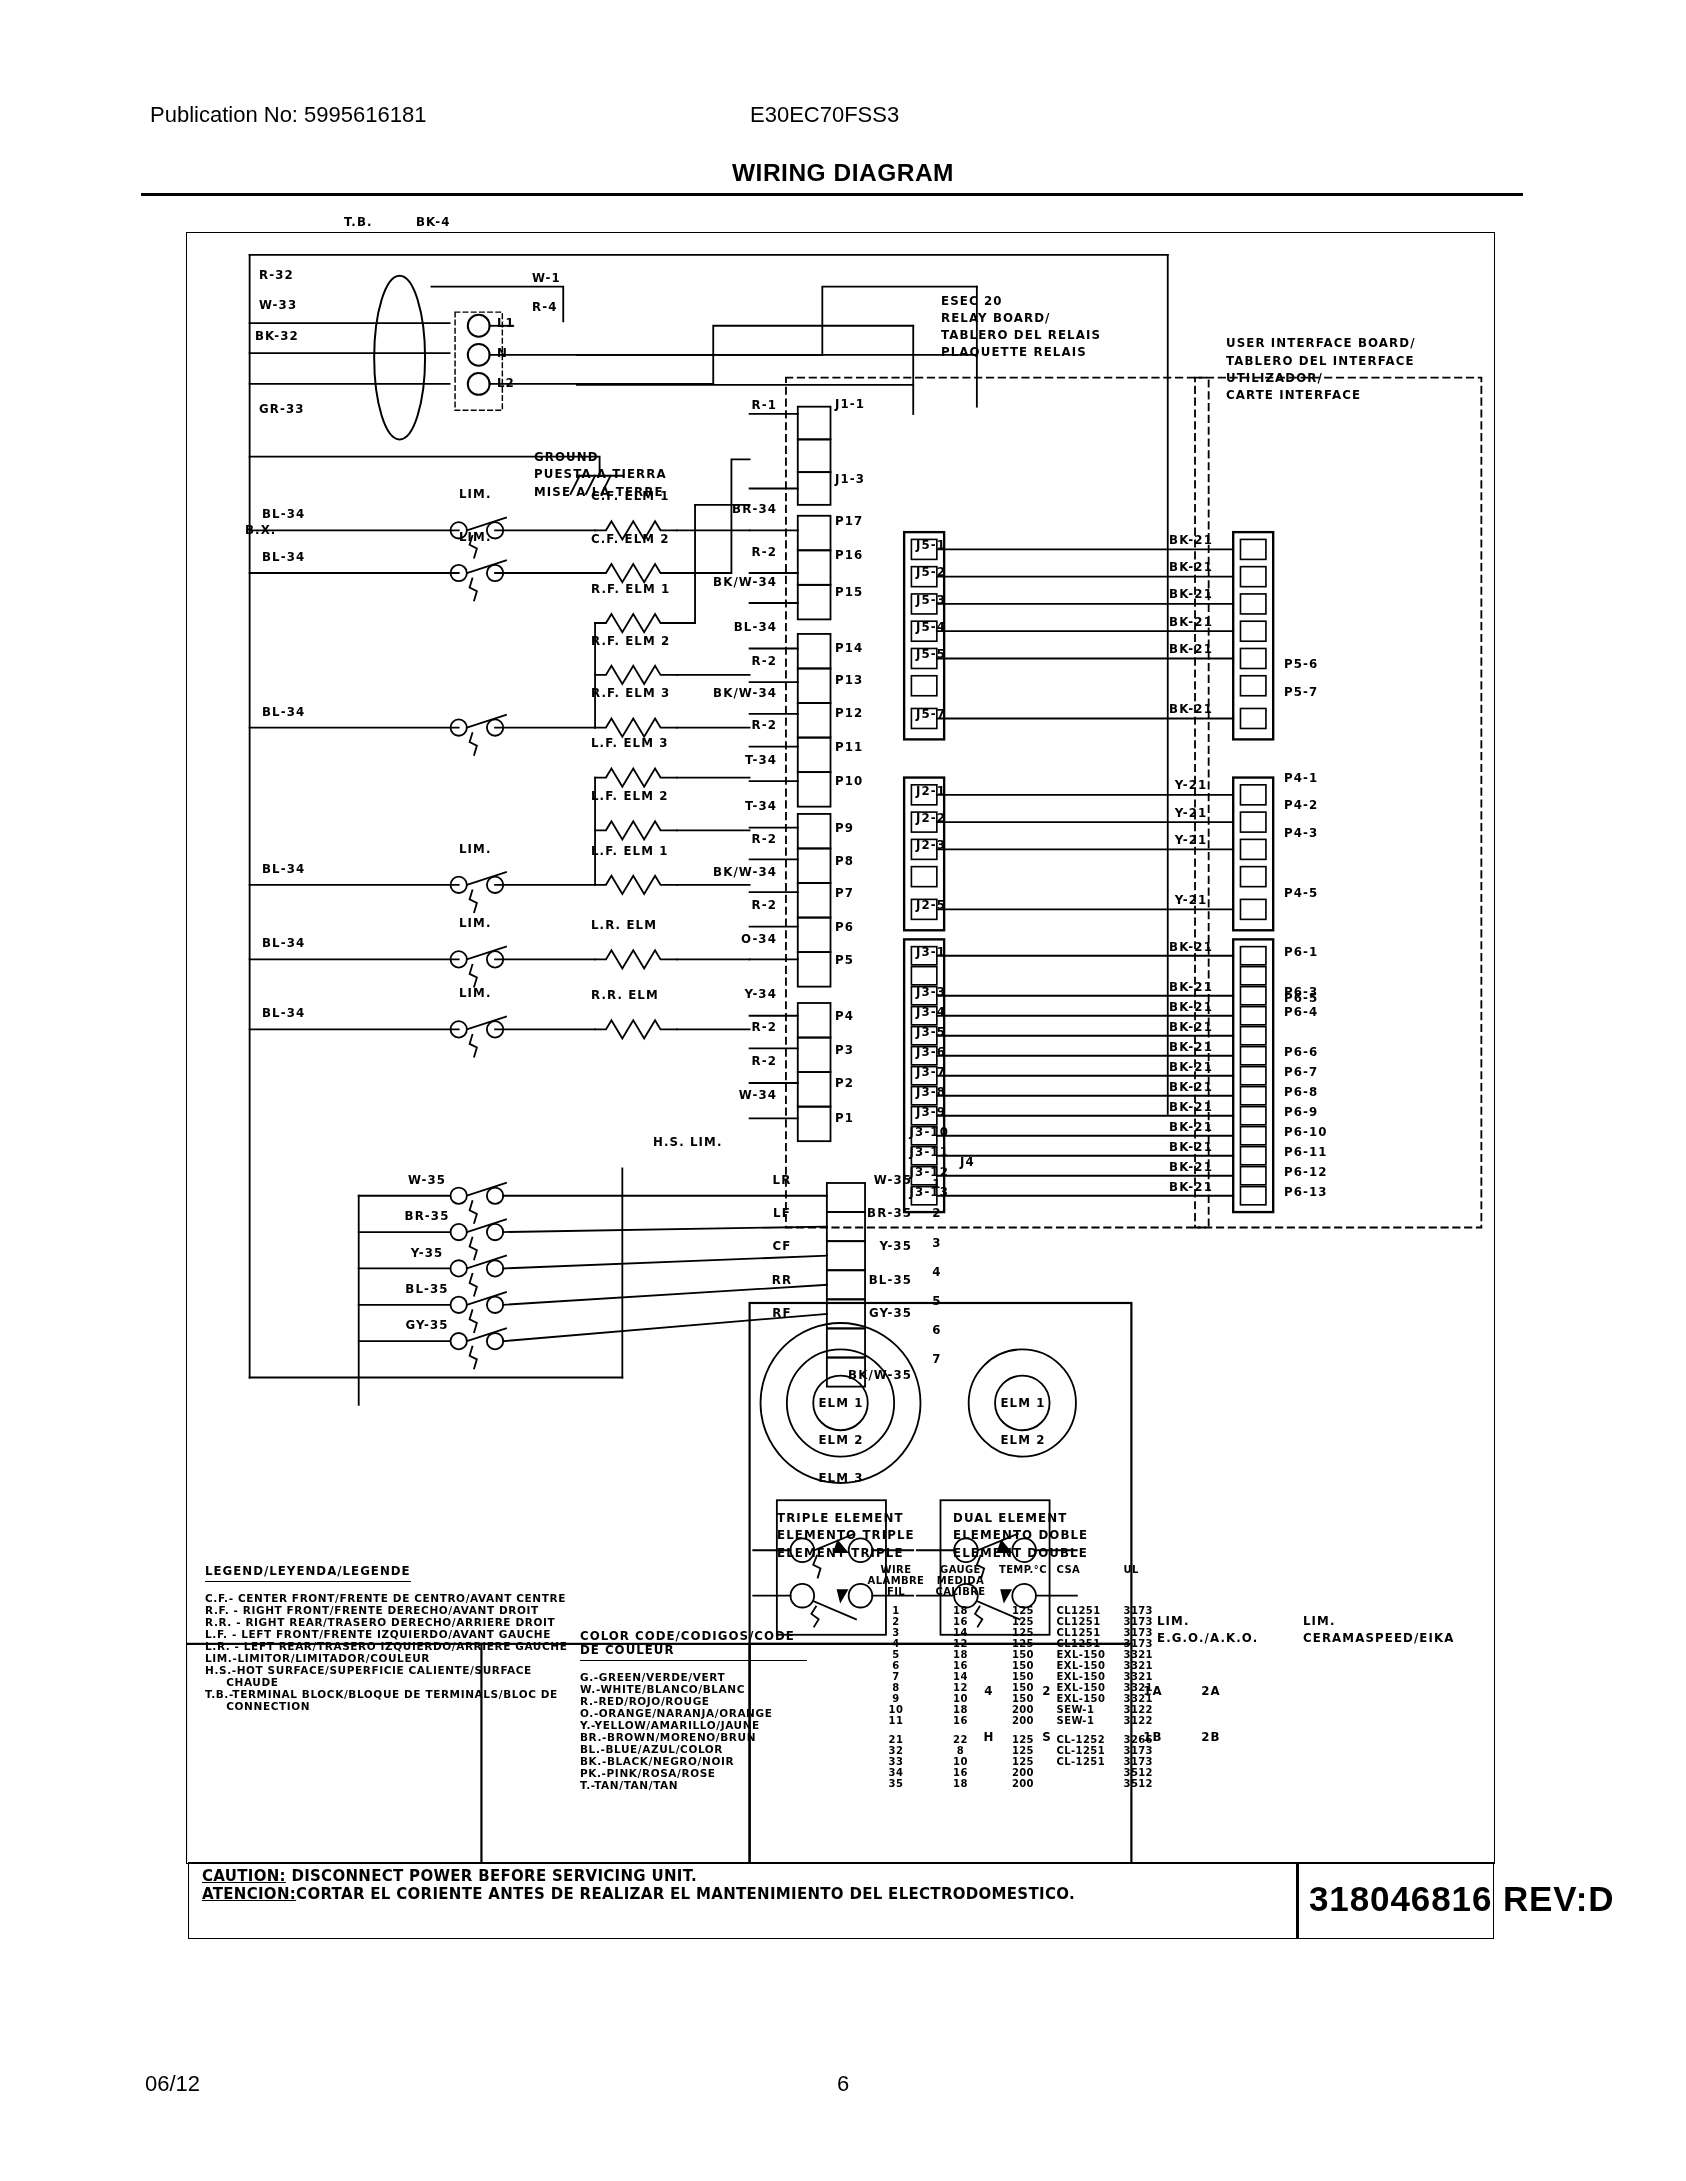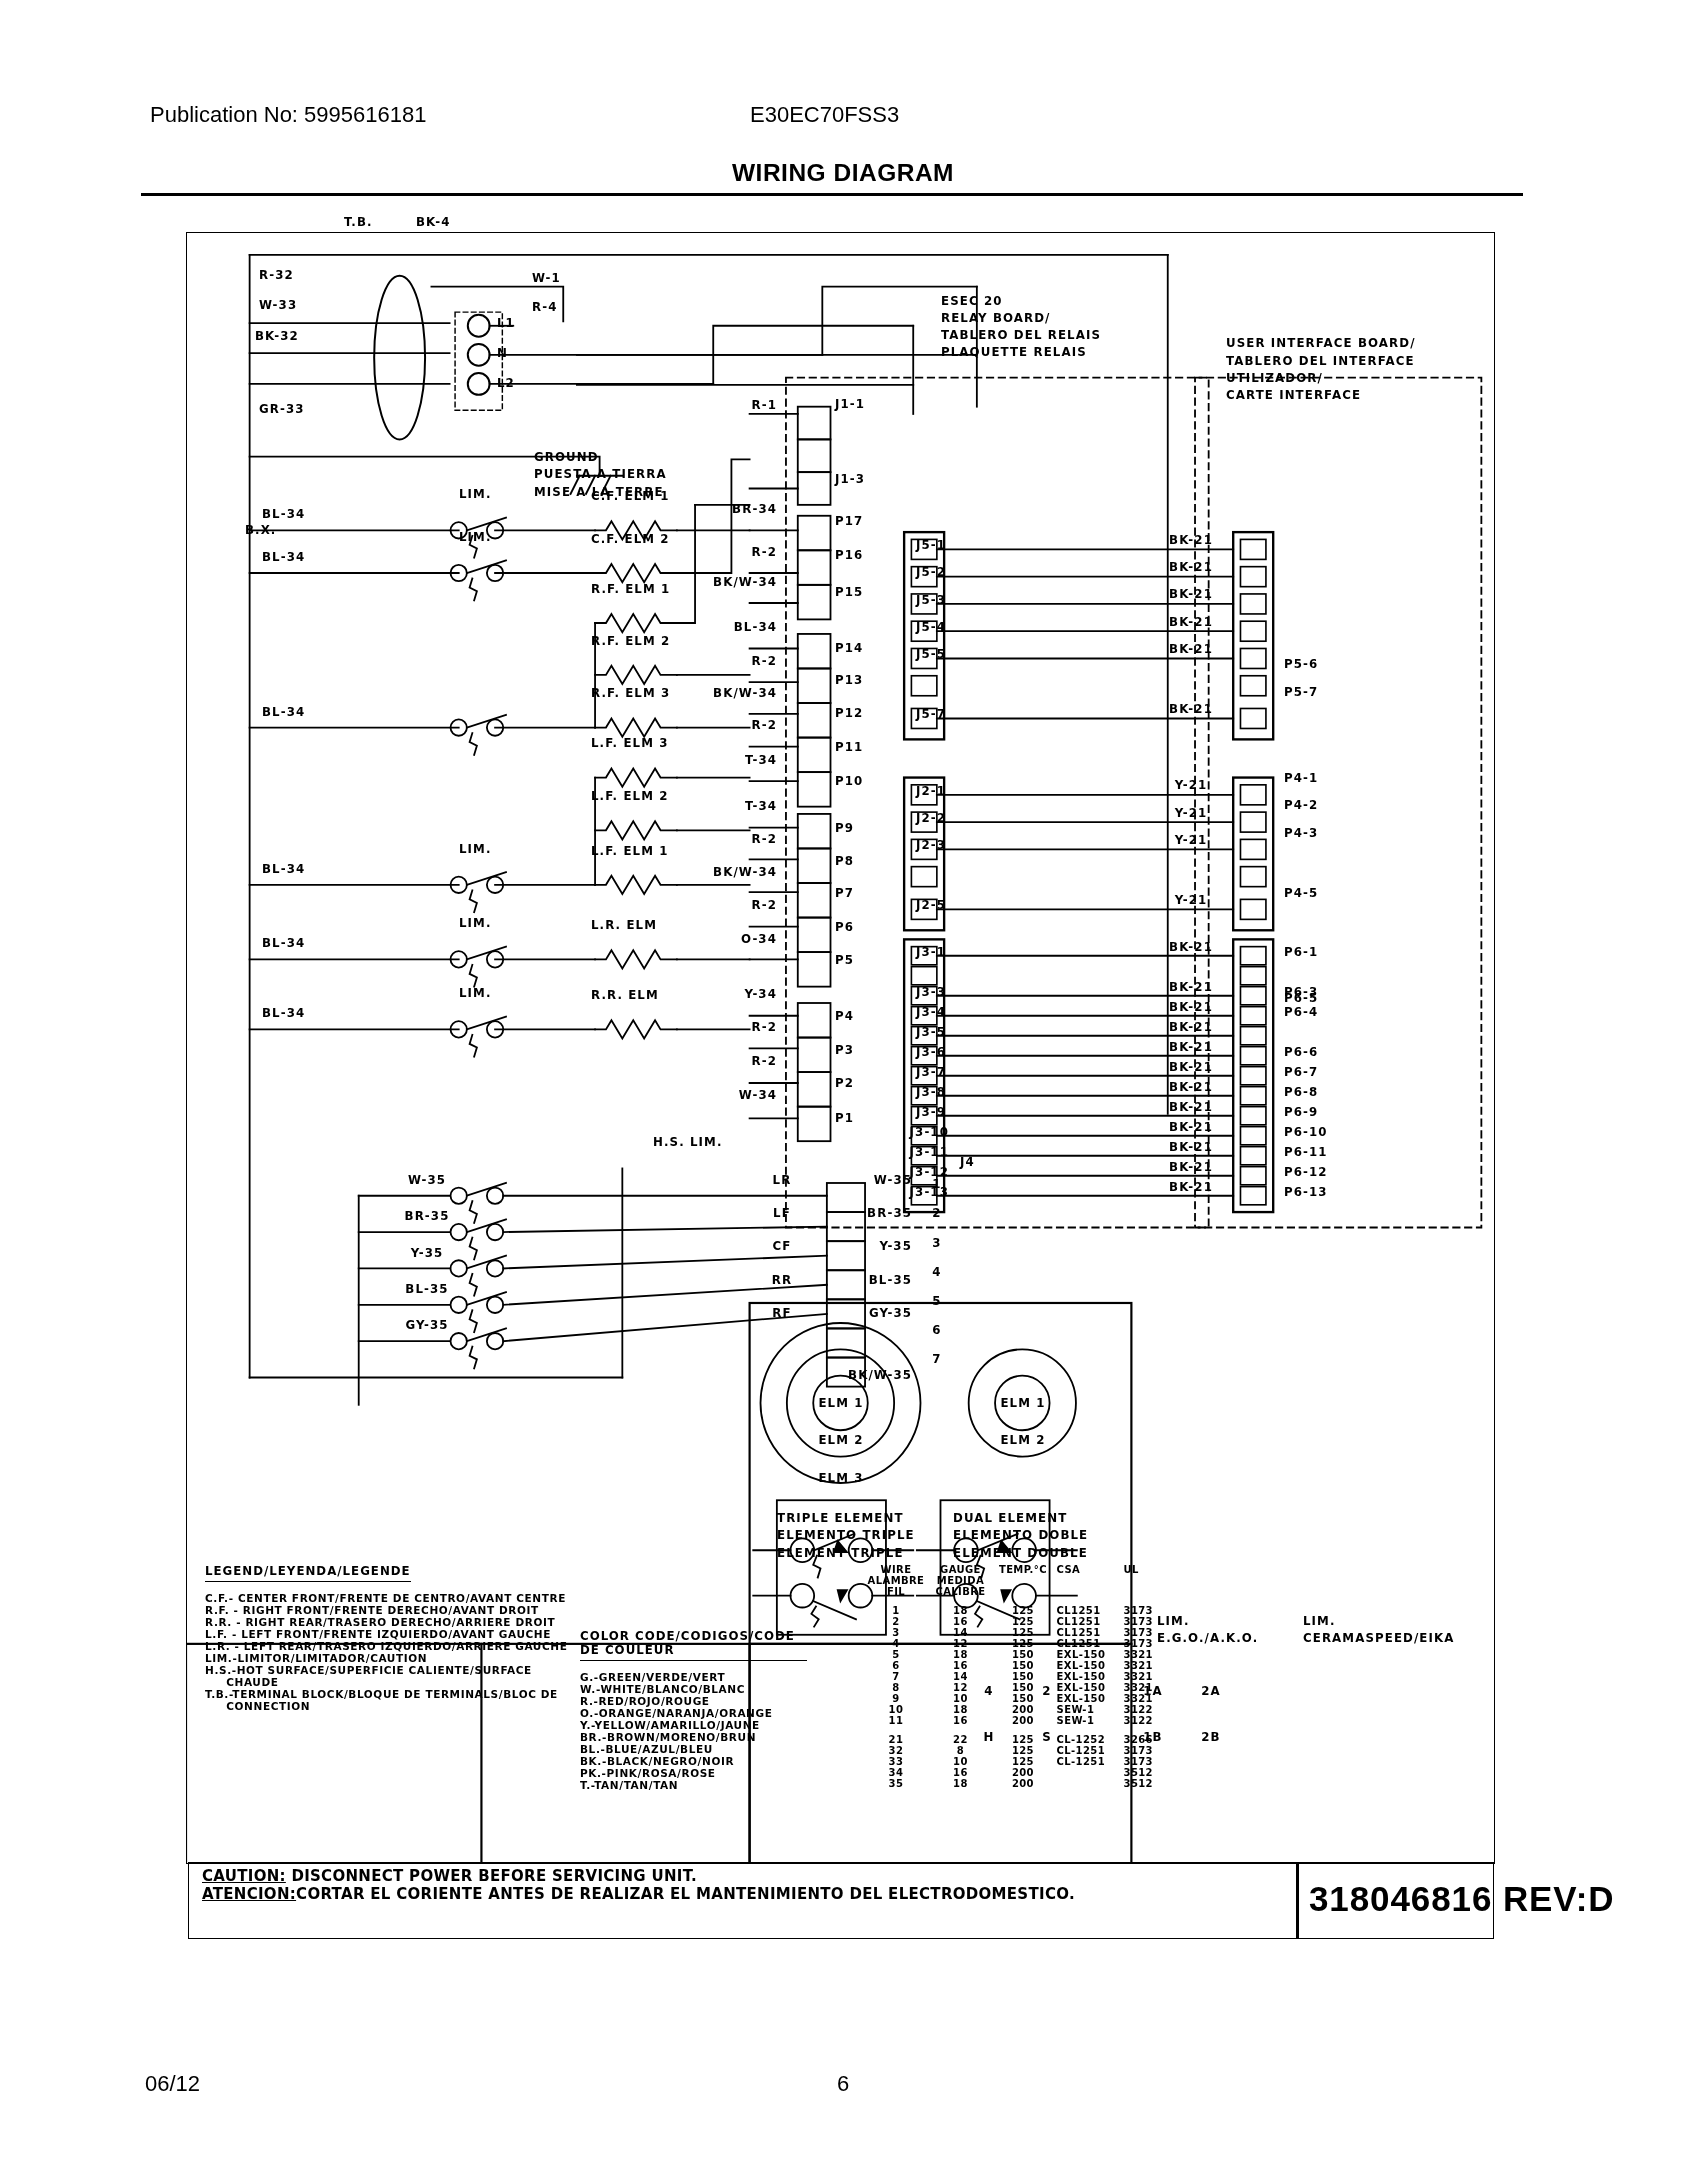--- a/index.html
+++ b/index.html
@@ -643,37 +643,37 @@
   <div class="lbl c" style="left:1211px; top:1730px">2B</div>
 
   <div style="position:absolute; left:205px; top:1562px; width:255px;">
     <div class="legend-head" style="border-bottom:1.8px solid #000; display:inline-block; padding-bottom:2.7px;">LEGEND/LEYENDA/LEGENDE</div>
     <div style="height:10px"></div>
     <div class="mono-row">C.F.- CENTER FRONT/FRENTE DE CENTRO/AVANT CENTRE</div>
     <div class="mono-row">R.F. - RIGHT FRONT/FRENTE DERECHO/AVANT DROIT</div>
     <div class="mono-row">R.R. - RIGHT REAR/TRASERO DERECHO/ARRIERE DROIT</div>
     <div class="mono-row">L.F. - LEFT FRONT/FRENTE IZQUIERDO/AVANT GAUCHE</div>
     <div class="mono-row">L.R. - LEFT REAR/TRASERO IZQUIERDO/ARRIERE GAUCHE</div>
-    <div class="mono-row">LIM.-LIMITOR/LIMITADOR/CAUTION</div>
+    <div class="mono-row">LIM.-LIMITOR/LIMITADOR/COULEUR</div>
     <div class="mono-row">H.S.-HOT SURFACE/SUPERFICIE CALIENTE/SURFACE</div>
     <div class="mono-row">     CHAUDE</div>
     <div class="mono-row">T.B.-TERMINAL BLOCK/BLOQUE DE TERMINALS/BLOC DE</div>
     <div class="mono-row">     CONNECTION</div>
   </div>
 
   <div style="position:absolute; left:580px; top:1629px; width:227px;">
     <div class="legend-head" style="border-bottom:1.8px solid #000; display:inline-block; padding-bottom:2.7px;">COLOR CODE/CODIGOS/CODE DE COULEUR</div>
     <div style="height:10px"></div>
     <div class="mono-row">G.-GREEN/VERDE/VERT</div>
     <div class="mono-row">W.-WHITE/BLANCO/BLANC</div>
     <div class="mono-row">R.-RED/ROJO/ROUGE</div>
     <div class="mono-row">O.-ORANGE/NARANJA/ORANGE</div>
     <div class="mono-row">Y.-YELLOW/AMARILLO/JAUNE</div>
     <div class="mono-row">BR.-BROWN/MORENO/BRUN</div>
-    <div class="mono-row">BL.-BLUE/AZUL/BLEU</div>
+    <div class="mono-row">BL.-BLUE/AZUL/COLOR</div>
     <div class="mono-row">BK.-BLACK/NEGRO/NOIR</div>
     <div class="mono-row">PK.-PINK/ROSA/ROSE</div>
     <div class="mono-row">T.-TAN/TAN/TAN</div>
   </div>
 
   <div style="position:absolute; left:864px; top:1564px;">
     <table style="border-collapse:collapse; font-family:'DejaVu Sans',sans-serif; font-size:10px; font-weight:bold; letter-spacing:0.4px;">
       <tbody id="wt-body">
           <tr>
             <td style="width: 56px; text-align: center; padding: 0px 3.6px; white-space: pre;">WIRE</td>

